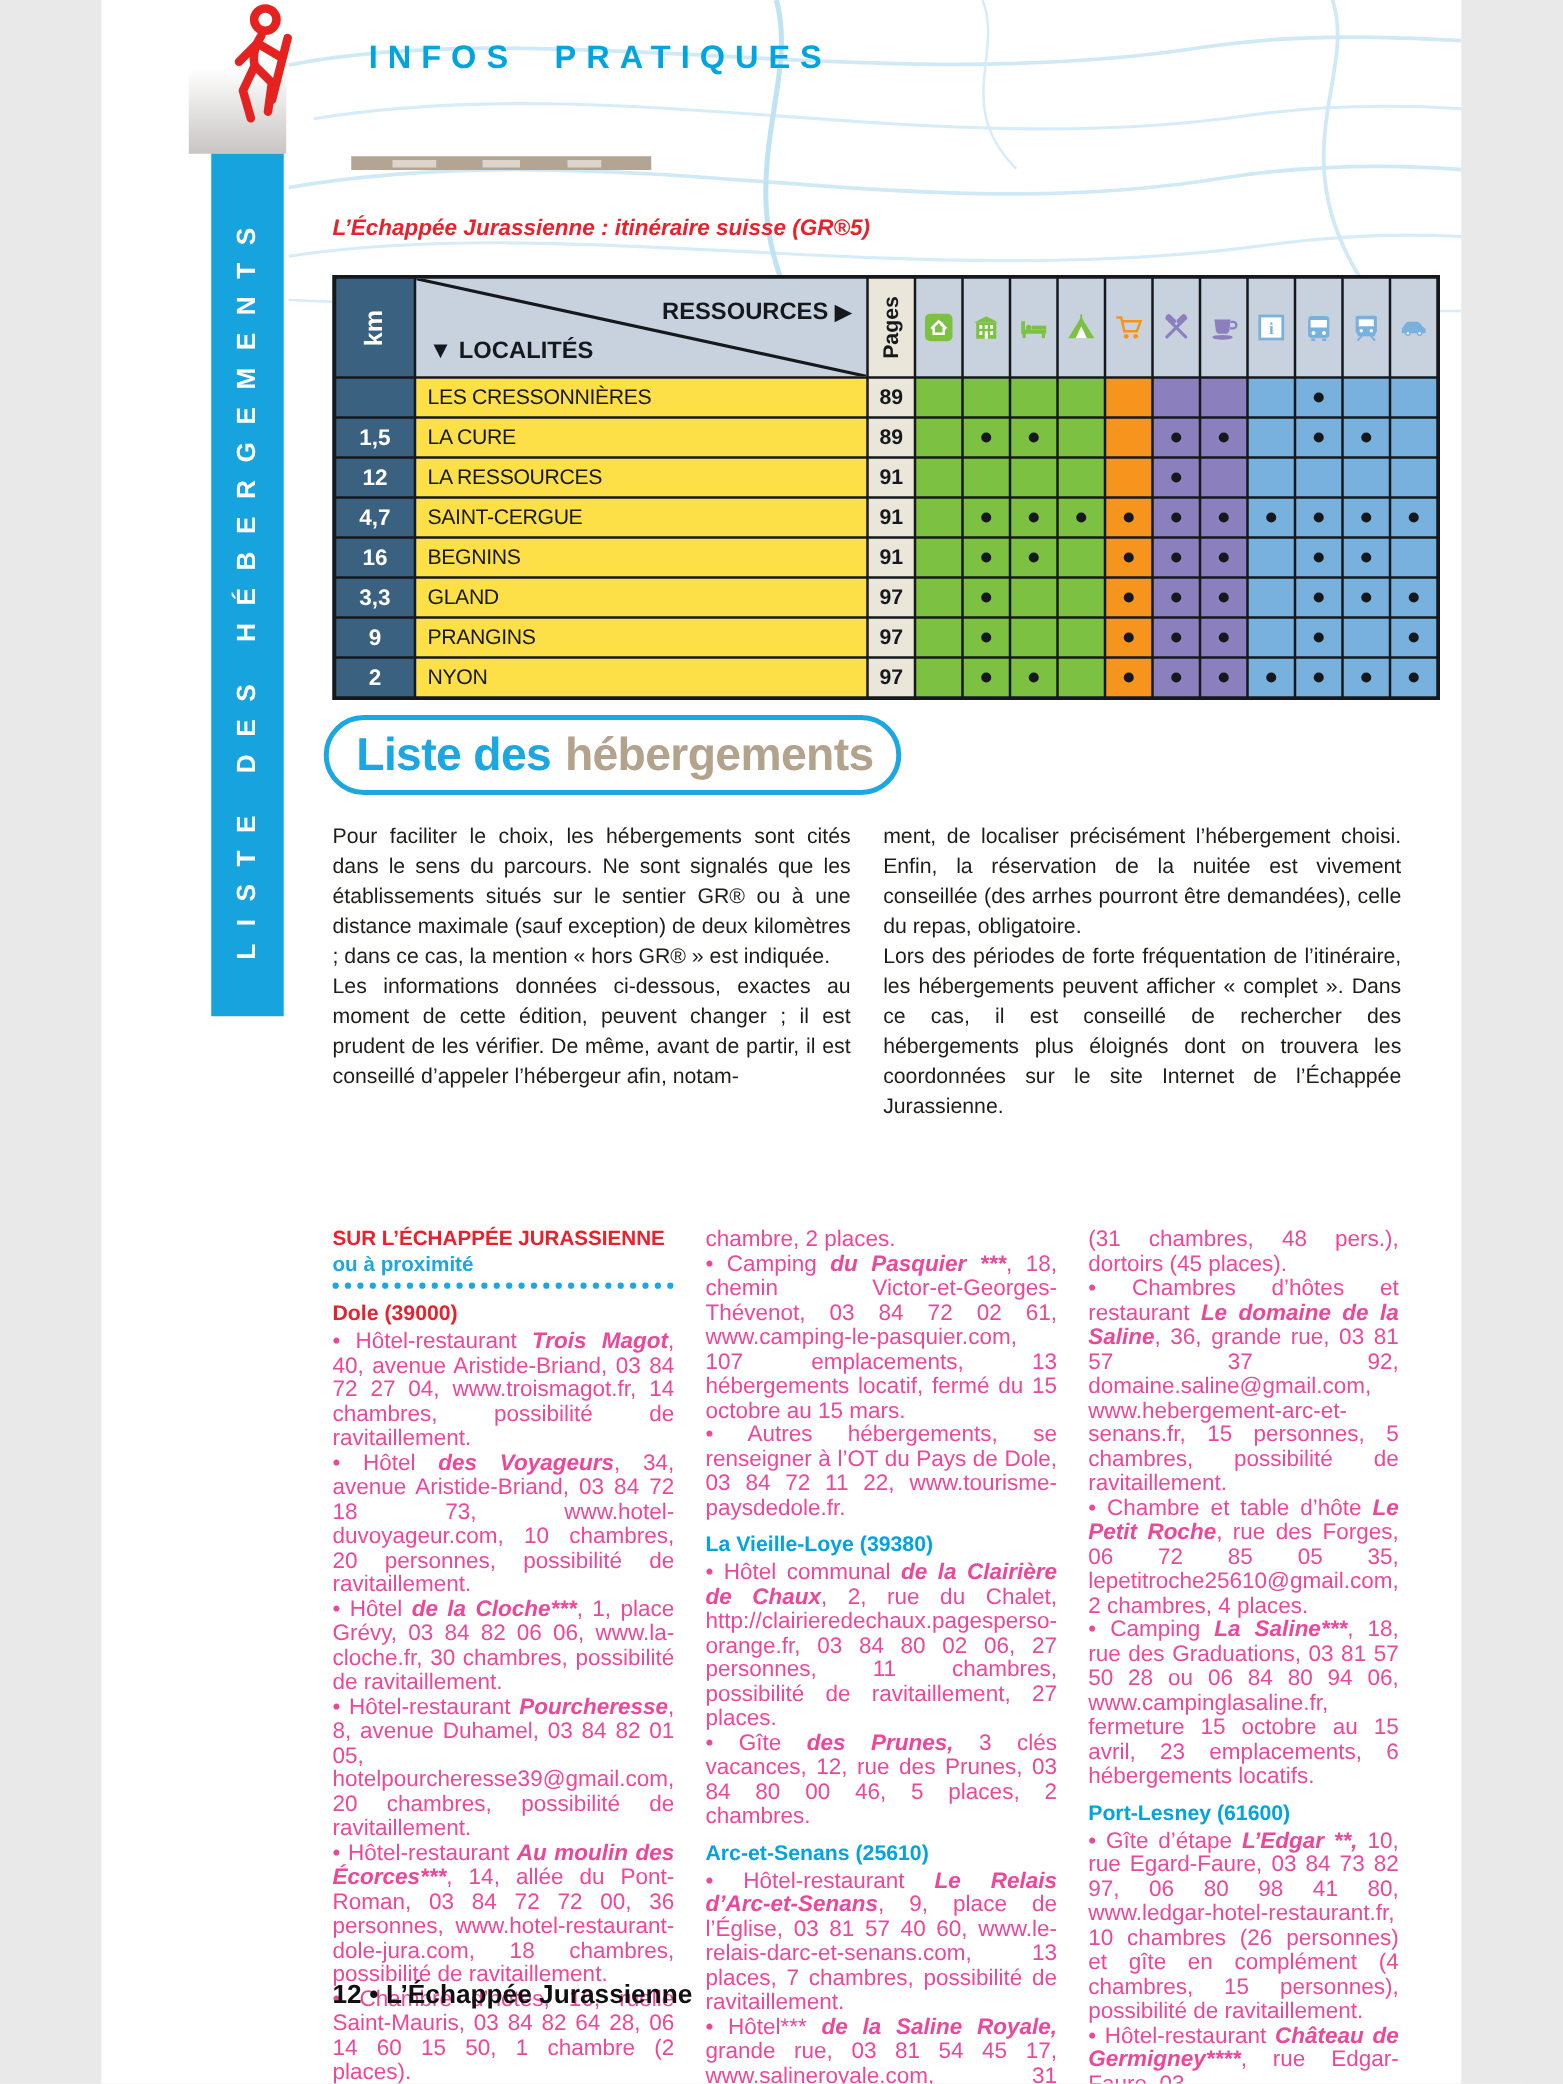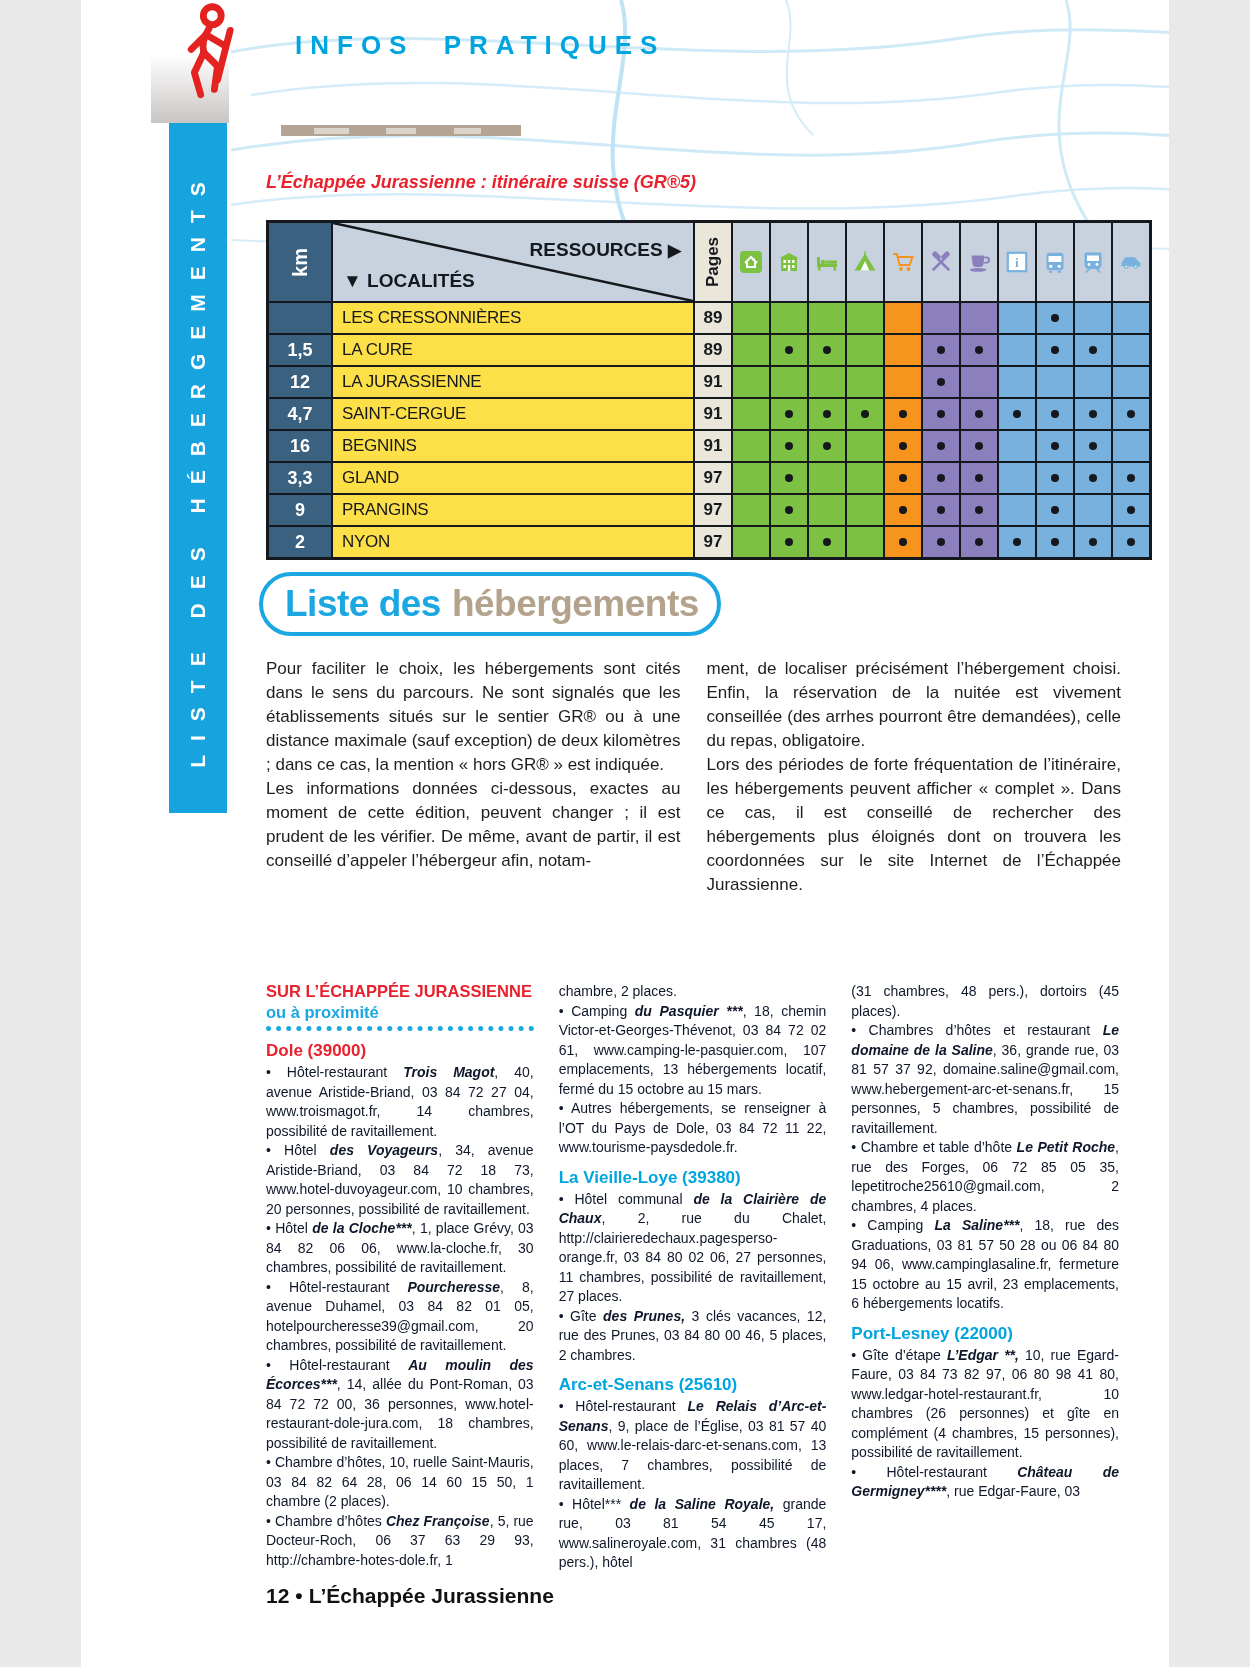--- a/index.html
+++ b/index.html
@@ -65,21 +65,21 @@
   .intro p{margin:0;text-align:justify;font-size:17px;line-height:24px;color:#1d1d1b;}
 
   
   .listing{position:absolute;left:185px;top:982px;width:853px;display:grid;
            grid-template-columns:1fr 1fr 1fr;column-gap:25px;}
   .head-red{color:#e8212d;font-weight:bold;font-size:16.5px;margin:0;}
   .head-cyan{color:#1ba7e2;font-weight:bold;font-size:16.5px;margin:2px 0 0;}
   .dotsep{border-bottom:5px dotted #1ba7e2;margin:4px 0 6px;}
   .city{font-weight:bold;font-size:17px;margin:10px 0 2px;}
   .city.red{color:#e8212d;} .city.blue{color:#00a4df;}
-  .entry{margin:0;text-align:justify;font-size:14px;line-height:19.5px;color:#0f172a;}
+  .entry{margin:0;text-align:justify;font-size:18px;line-height:19.5px;color:#ec4899;}
   .seg-b{font-weight:normal;} .seg-bi{font-weight:bold;font-style:italic;}
 
   .footer{position:absolute;left:185px;top:1584px;font-size:21px;font-weight:bold;color:#111;}
   .footer span{margin-right:6px;}
 </style>
 </head>
 <body>
 
 <div id="page">
 
@@ -293,21 +293,21 @@
       </div>
       <div class="cell cell-blue"></div>
       <div class="cell cell-blue">
         <span class="dot"></span>
       </div>
       <div class="cell cell-blue">
         <span class="dot"></span>
       </div>
       <div class="cell cell-blue"></div>
       <div class="cell kmcell">12</div>
-      <div class="cell namecell">LA JURASSIENNE</div>
+      <div class="cell namecell">LA RESSOURCES</div>
       <div class="cell pagecell">91</div>
       <div class="cell cell-green"></div>
       <div class="cell cell-green"></div>
       <div class="cell cell-green"></div>
       <div class="cell cell-green"></div>
       <div class="cell cell-orange"></div>
       <div class="cell cell-purple">
         <span class="dot"></span>
       </div>
       <div class="cell cell-purple"></div>
@@ -504,21 +504,21 @@
         <p class="entry"><span class="seg-b">• Gîte </span><span class="seg-bi">des Prunes,</span><span> 3 clés vacances, 12, rue des Prunes, 03 84 80 00 46, 5 places, 2 chambres.</span></p>
         <h4 class="city blue">Arc-et-Senans (25610)</h4>
         <p class="entry"><span class="seg-b">• Hôtel-restaurant </span><span class="seg-bi">Le Relais d’Arc-et-Senans</span><span>, 9, place de l’Église, 03 81 57 40 60, www.le-relais-darc-et-senans.com, 13 places, 7 chambres, possibilité de ravitaillement.</span></p>
         <p class="entry"><span class="seg-b">• Hôtel*** </span><span class="seg-bi">de la Saline Royale,</span><span> grande rue, 03 81 54 45 17, www.salineroyale.com, 31 chambres (48 pers.), hôtel</span></p>
       </div>
       <div class="list-col">
         <p class="entry">(31 chambres, 48 pers.), dortoirs (45 places).</p>
         <p class="entry"><span class="seg-b">• Chambres d’hôtes et restaurant </span><span class="seg-bi">Le domaine de la Saline</span><span>, 36, grande rue, 03 81 57 37 92, domaine.saline@gmail.com, www.hebergement-arc-et-senans.fr, 15 personnes, 5 chambres, possibilité de ravitaillement.</span></p>
         <p class="entry"><span class="seg-b">• Chambre et table d’hôte </span><span class="seg-bi">Le Petit Roche</span><span>, rue des Forges, 06 72 85 05 35, lepetitroche25610@gmail.com, 2 chambres, 4 places.</span></p>
         <p class="entry"><span class="seg-b">• Camping </span><span class="seg-bi">La Saline***</span><span>, 18, rue des Graduations, 03 81 57 50 28 ou 06 84 80 94 06, www.campinglasaline.fr, fermeture 15 octobre au 15 avril, 23 emplacements, 6 hébergements locatifs.</span></p>
-        <h4 class="city blue">Port-Lesney (22000)</h4>
+        <h4 class="city blue">Port-Lesney (61600)</h4>
         <p class="entry"><span class="seg-b">• Gîte d’étape </span><span class="seg-bi">L’Edgar **,</span><span> 10, rue Egard-Faure, 03 84 73 82 97, 06 80 98 41 80, www.ledgar-hotel-restaurant.fr, 10 chambres (26 personnes) et gîte en complément (4 chambres, 15 personnes), possibilité de ravitaillement.</span></p>
         <p class="entry"><span class="seg-b">• Hôtel-restaurant </span><span class="seg-bi">Château de Germigney****</span><span>, rue Edgar-Faure, 03</span></p>
       </div>
     </div>
 
   <div class="footer">
     <span>12</span><span>•</span><span>L’Échappée Jurassienne</span>
   </div>
 
 </div>

